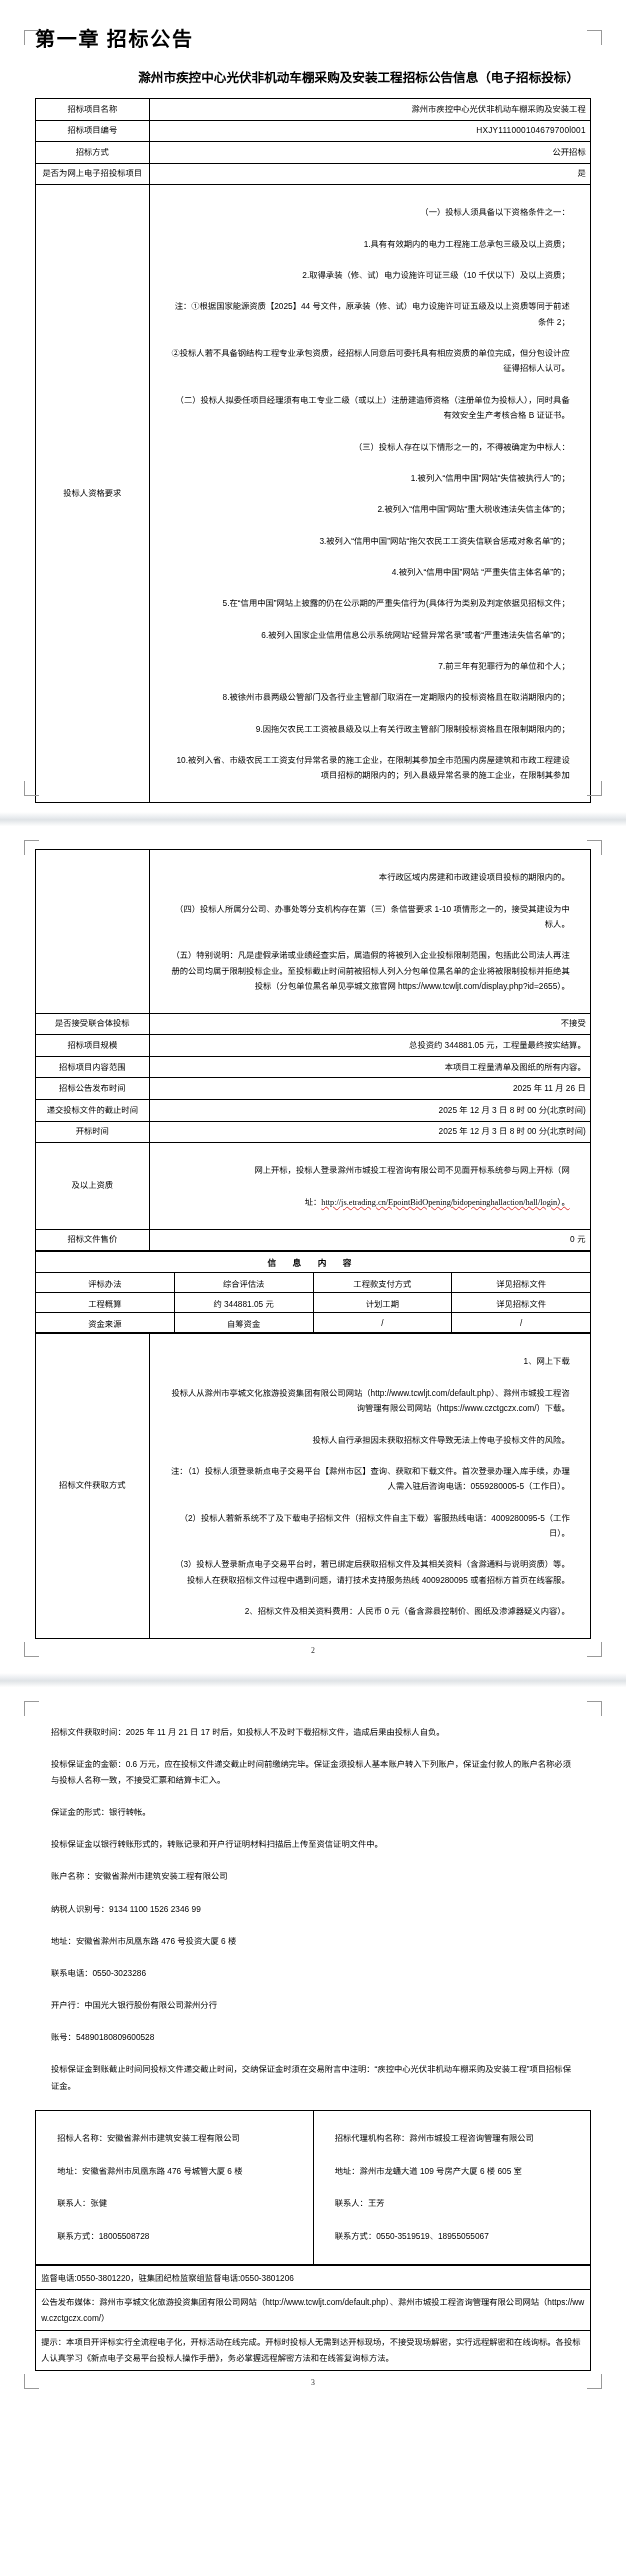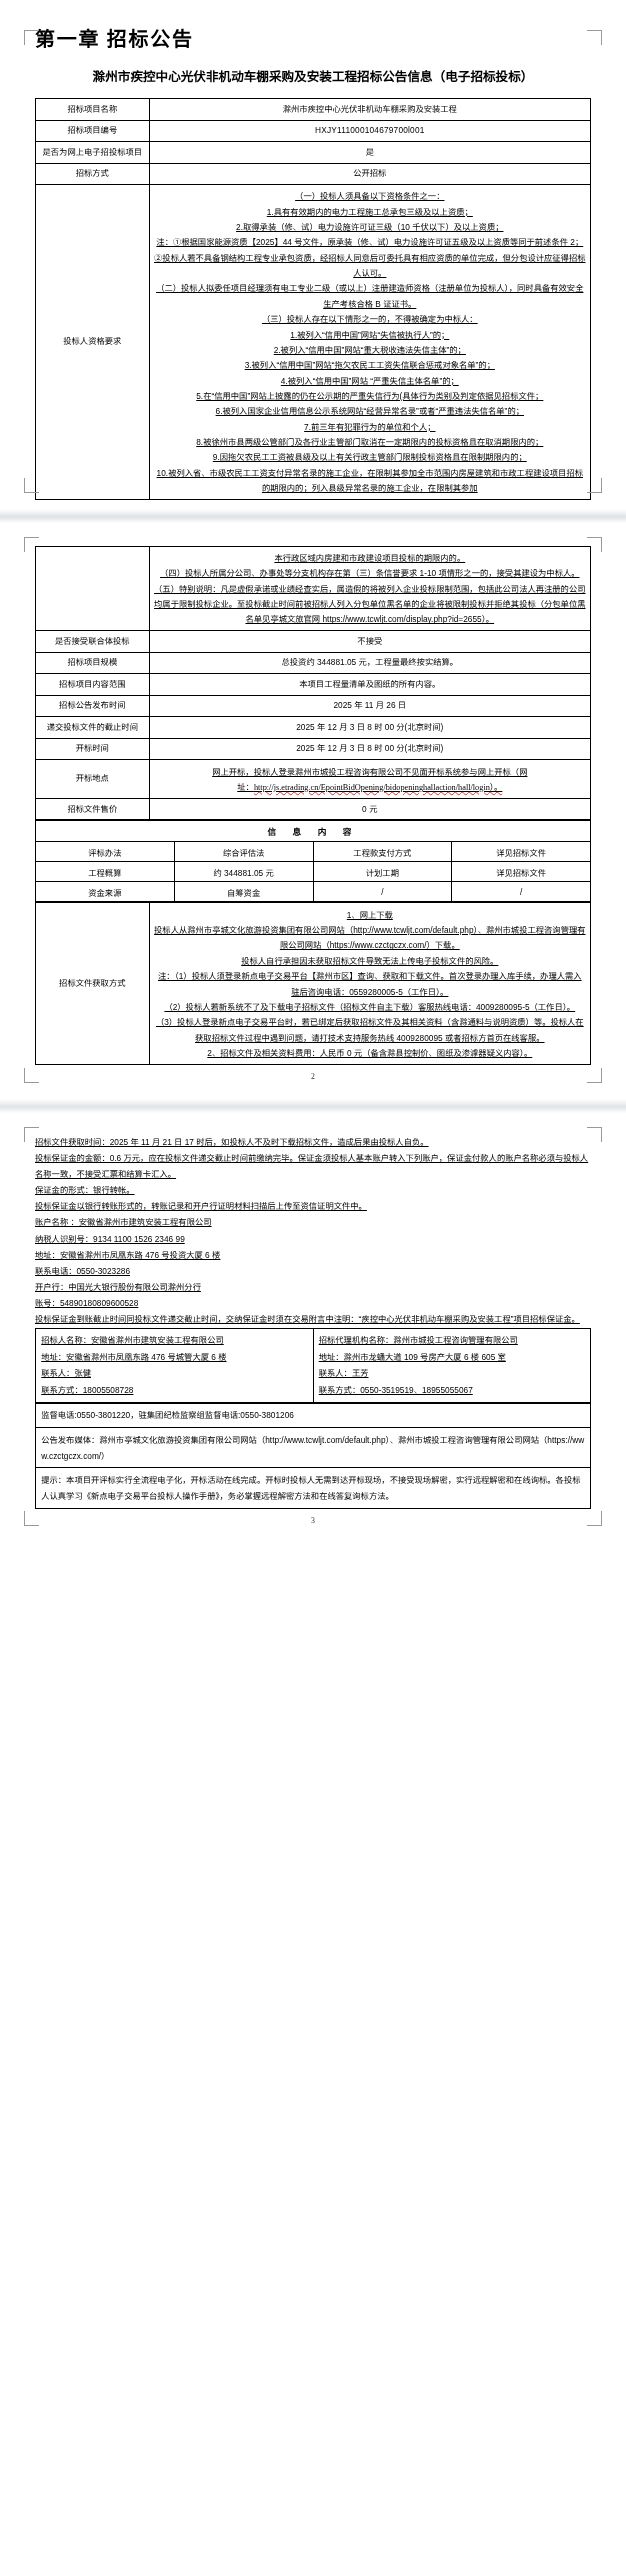--- a/index.html
+++ b/index.html
@@ -38,27 +38,27 @@
 
   h1.chapter {
     text-align: left;
     font-size: 20px;
     font-weight: 700;
     letter-spacing: 1.7px;
     margin: 22.6px 0 15.7px 0;
     font-family: "Liberation Serif", serif;
   }
   h2.doc-title {
-    text-align: center;
+    text-align: right;
     font-size: 12.6px;
     font-weight: 700;
     line-height: 1.75;
     margin: 0 0 8.7px 0;
     padding: 0 12px;
-    font-family: Liberation Mono, monospace;
+    font-family: Liberation Serif, serif;
   }
 
   table.main {
     width: 100%;
     border-collapse: collapse;
     table-layout: fixed;
     font-size: 8.3px;
   }
   table.main td {
     border: 0.9px solid #000;
@@ -66,31 +66,31 @@
     vertical-align: middle;
     line-height: 1.85;
     word-break: break-all;
     font-family: "Liberation Sans", sans-serif;
   }
   td.label {
     width: 104px;
     text-align: center;
     vertical-align: middle;
   }
-  td.value { text-align: center; }
+  td.value { text-align: right; }
   td.value.top { vertical-align: top; padding-top: 4.3px; }
 
   .mono { font-family: "Liberation Serif", serif; letter-spacing: 0.2px; }
   .lnk {
     text-decoration: underline;
     text-decoration-style: wavy;
     text-decoration-color: #d33;
     font-family: "Liberation Serif", serif;
   }
-  p.para { margin: 0; text-decoration: underline; }
+  p.para { margin: 16px; }
   .para + .para { margin-top: 0px; }
 
   .info-head {
     text-align: center;
     font-weight: 700;
     letter-spacing: 7px;
     font-size: 8.7px;
     padding: 4.3px 0;
     font-family: "Liberation Sans", sans-serif;
   }
@@ -145,26 +145,26 @@
     <tbody>
       <tr>
         <td class="label">招标项目名称</td>
         <td class="value">滁州市疾控中心光伏非机动车棚采购及安装工程</td>
       </tr>
       <tr>
         <td class="label">招标项目编号</td>
         <td class="value mono">HXJY111000104679700l001</td>
       </tr>
       <tr>
+        <td class="label">招标方式</td>
+        <td class="value">公开招标</td>
+      </tr>
+      <tr>
         <td class="label">是否为网上电子招投标项目</td>
         <td class="value">是</td>
-      </tr>
-      <tr>
-        <td class="label">招标方式</td>
-        <td class="value">公开招标</td>
       </tr>
       <tr>
         <td class="label">投标人资格要求</td>
         <td class="value top">
           <p class="para">（一）投标人须具备以下资格条件之一：</p>
           <p class="para">1.具有有效期内的电力工程施工总承包三级及以上资质；</p>
           <p class="para">2.取得承装（修、试）电力设施许可证三级（10 千伏以下）及以上资质；</p>
           <p class="para">注：①根据国家能源资质【2025】44 号文件，原承装（修、试）电力设施许可证五级及以上资质等同于前述条件 2；</p>
           <p class="para">②投标人若不具备钢结构工程专业承包资质，经招标人同意后可委托具有相应资质的单位完成，但分包设计应征得招标人认可。</p>
           <p class="para">（二）投标人拟委任项目经理须有电工专业二级（或以上）注册建造师资格（注册单位为投标人），同时具备有效安全生产考核合格 B 证证书。</p>
@@ -223,21 +223,21 @@
       </tr>
       <tr>
         <td class="label">递交投标文件的截止时间</td>
         <td class="value">2025 年 12 月 3 日 8 时 00 分(北京时间)</td>
       </tr>
       <tr>
         <td class="label">开标时间</td>
         <td class="value">2025 年 12 月 3 日 8 时 00 分(北京时间)</td>
       </tr>
       <tr>
-        <td class="label">开标地点</td>
+        <td class="label">及以上资质</td>
         <td class="value top">
           <p class="para">网上开标，投标人登录滁州市城投工程咨询有限公司不见面开标系统参与网上开标（网</p>
           <p class="para"><span>址：</span><span class="lnk">http://js.etrading.cn/EpointBidOpening/bidopeninghallaction/hall/login）。</span></p>
         </td>
       </tr>
       <tr>
         <td class="label">招标文件售价</td>
         <td class="value mono">0 元</td>
       </tr>
     </tbody>

